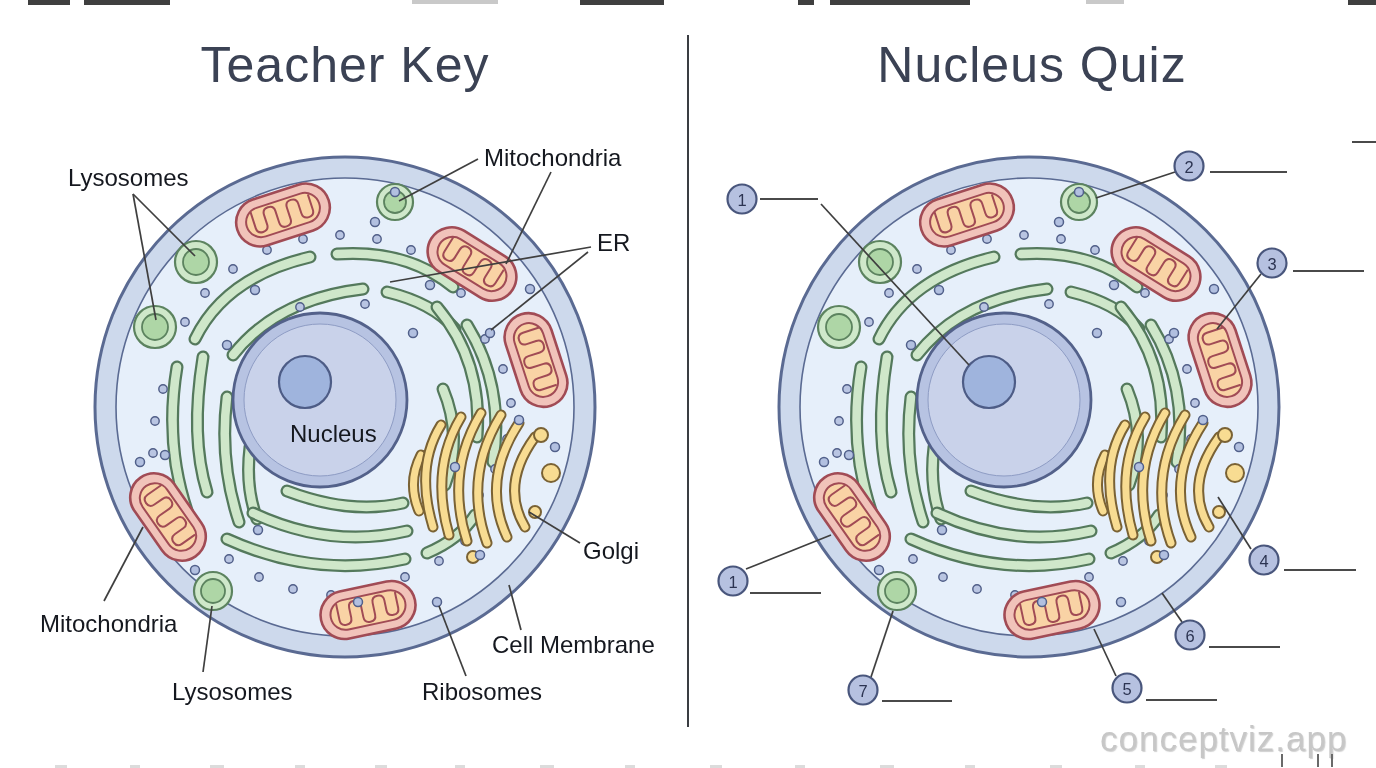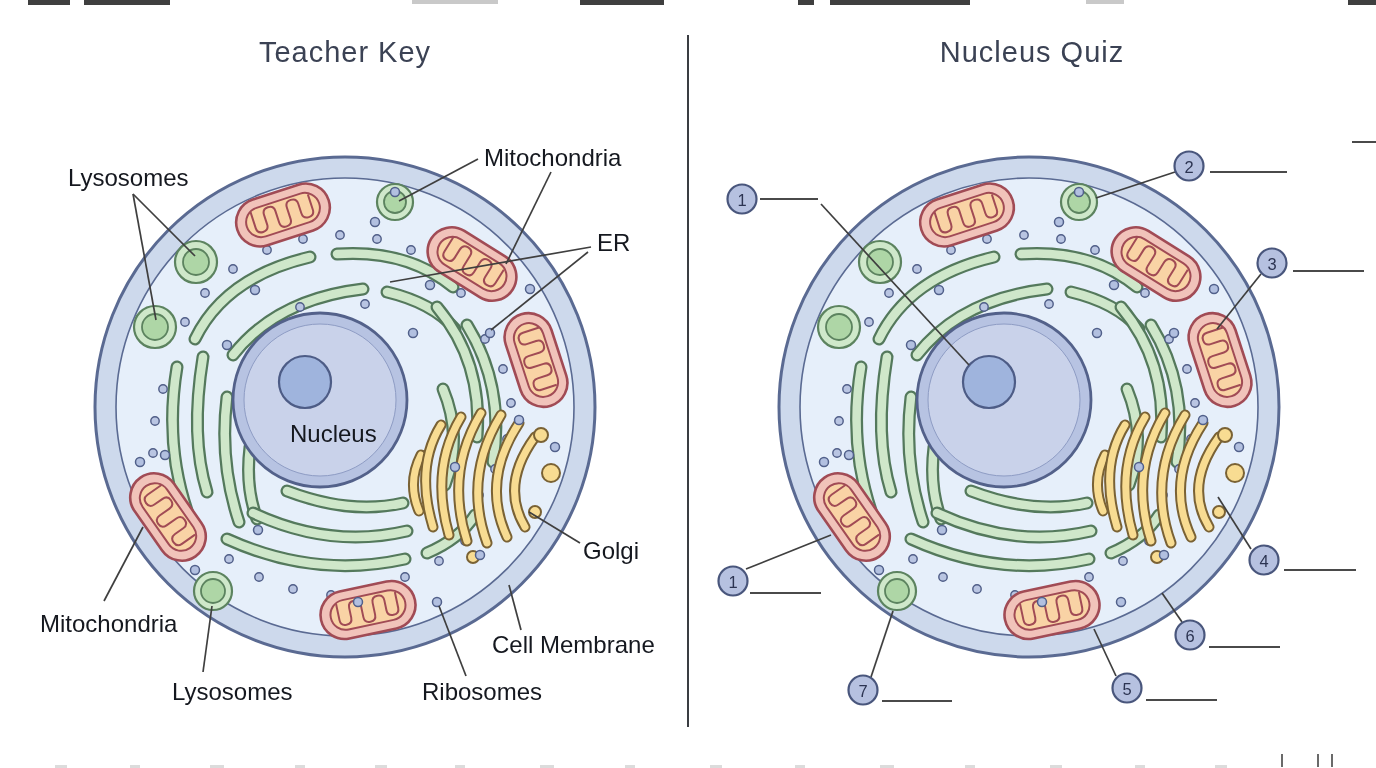--- a/index.html
+++ b/index.html
@@ -1,18 +1,18 @@
 <!DOCTYPE html>
 <html><head>
 <meta charset="utf-8">
 <style>
   html,body{margin:0;padding:0;background:#fff;}
   .canvas{position:relative;width:1376px;height:768px;background:#fff;overflow:hidden;
           font-family:"Liberation Sans",sans-serif;}
-  .title{position:absolute;top:36px;width:440px;text-align:center;font-size:29px;
+  .title{position:absolute;top:36px;width:440px;text-align:center;font-size:50px;
          color:#3b4254;letter-spacing:1px;font-weight:400;}
   .title.left{left:125px;}
   .title.right{left:812px;}
   .divider{position:absolute;left:687px;top:35px;width:2px;height:692px;background:#3a3d42;}
   .watermark{position:absolute;left:1100px;top:719px;width:260px;text-align:left;
              font-size:35px;color:#c7c7c7;letter-spacing:1px;
              text-shadow:-1px -1px 0 rgba(255,255,255,.95),1px 1px 1px rgba(120,120,120,.35);}
   svg{position:absolute;left:0;top:0;}
   svg text{font-family:"Liberation Sans",sans-serif;}
   .lbl{font-size:24px;fill:#15181f;}
@@ -281,20 +281,21 @@
       <line class="blank" x1="750" y1="593" x2="821" y2="593"></line>
       <g>
         <circle class="badge-c" cx="733" cy="581" r="14.5"></circle>
         <text class="badge-t" x="733" y="582">1</text>
       </g>
 
       <line class="blank" x1="1352" y1="142" x2="1376" y2="142"></line>
     </g>
   </svg>
 
+  <div class="watermark">conceptviz.app</div>
 
   <div>
     <div class="artifact" style="left:1281px;top:754px;width:2px;height:13px;background:#6a6a6a;"></div>
     <div class="artifact" style="left:1317px;top:754px;width:2px;height:13px;background:#6a6a6a;"></div>
     <div class="artifact" style="left:1331px;top:754px;width:2px;height:13px;background:#6a6a6a;"></div>
     <div class="artifact" style="left:55px;top:765px;width:12px;height:3px;background:#dcdcdc;"></div>
     <div class="artifact" style="left:130px;top:765px;width:10px;height:3px;background:#dcdcdc;"></div>
     <div class="artifact" style="left:210px;top:765px;width:14px;height:3px;background:#dcdcdc;"></div>
     <div class="artifact" style="left:295px;top:765px;width:10px;height:3px;background:#dcdcdc;"></div>
     <div class="artifact" style="left:375px;top:765px;width:12px;height:3px;background:#dcdcdc;"></div>

